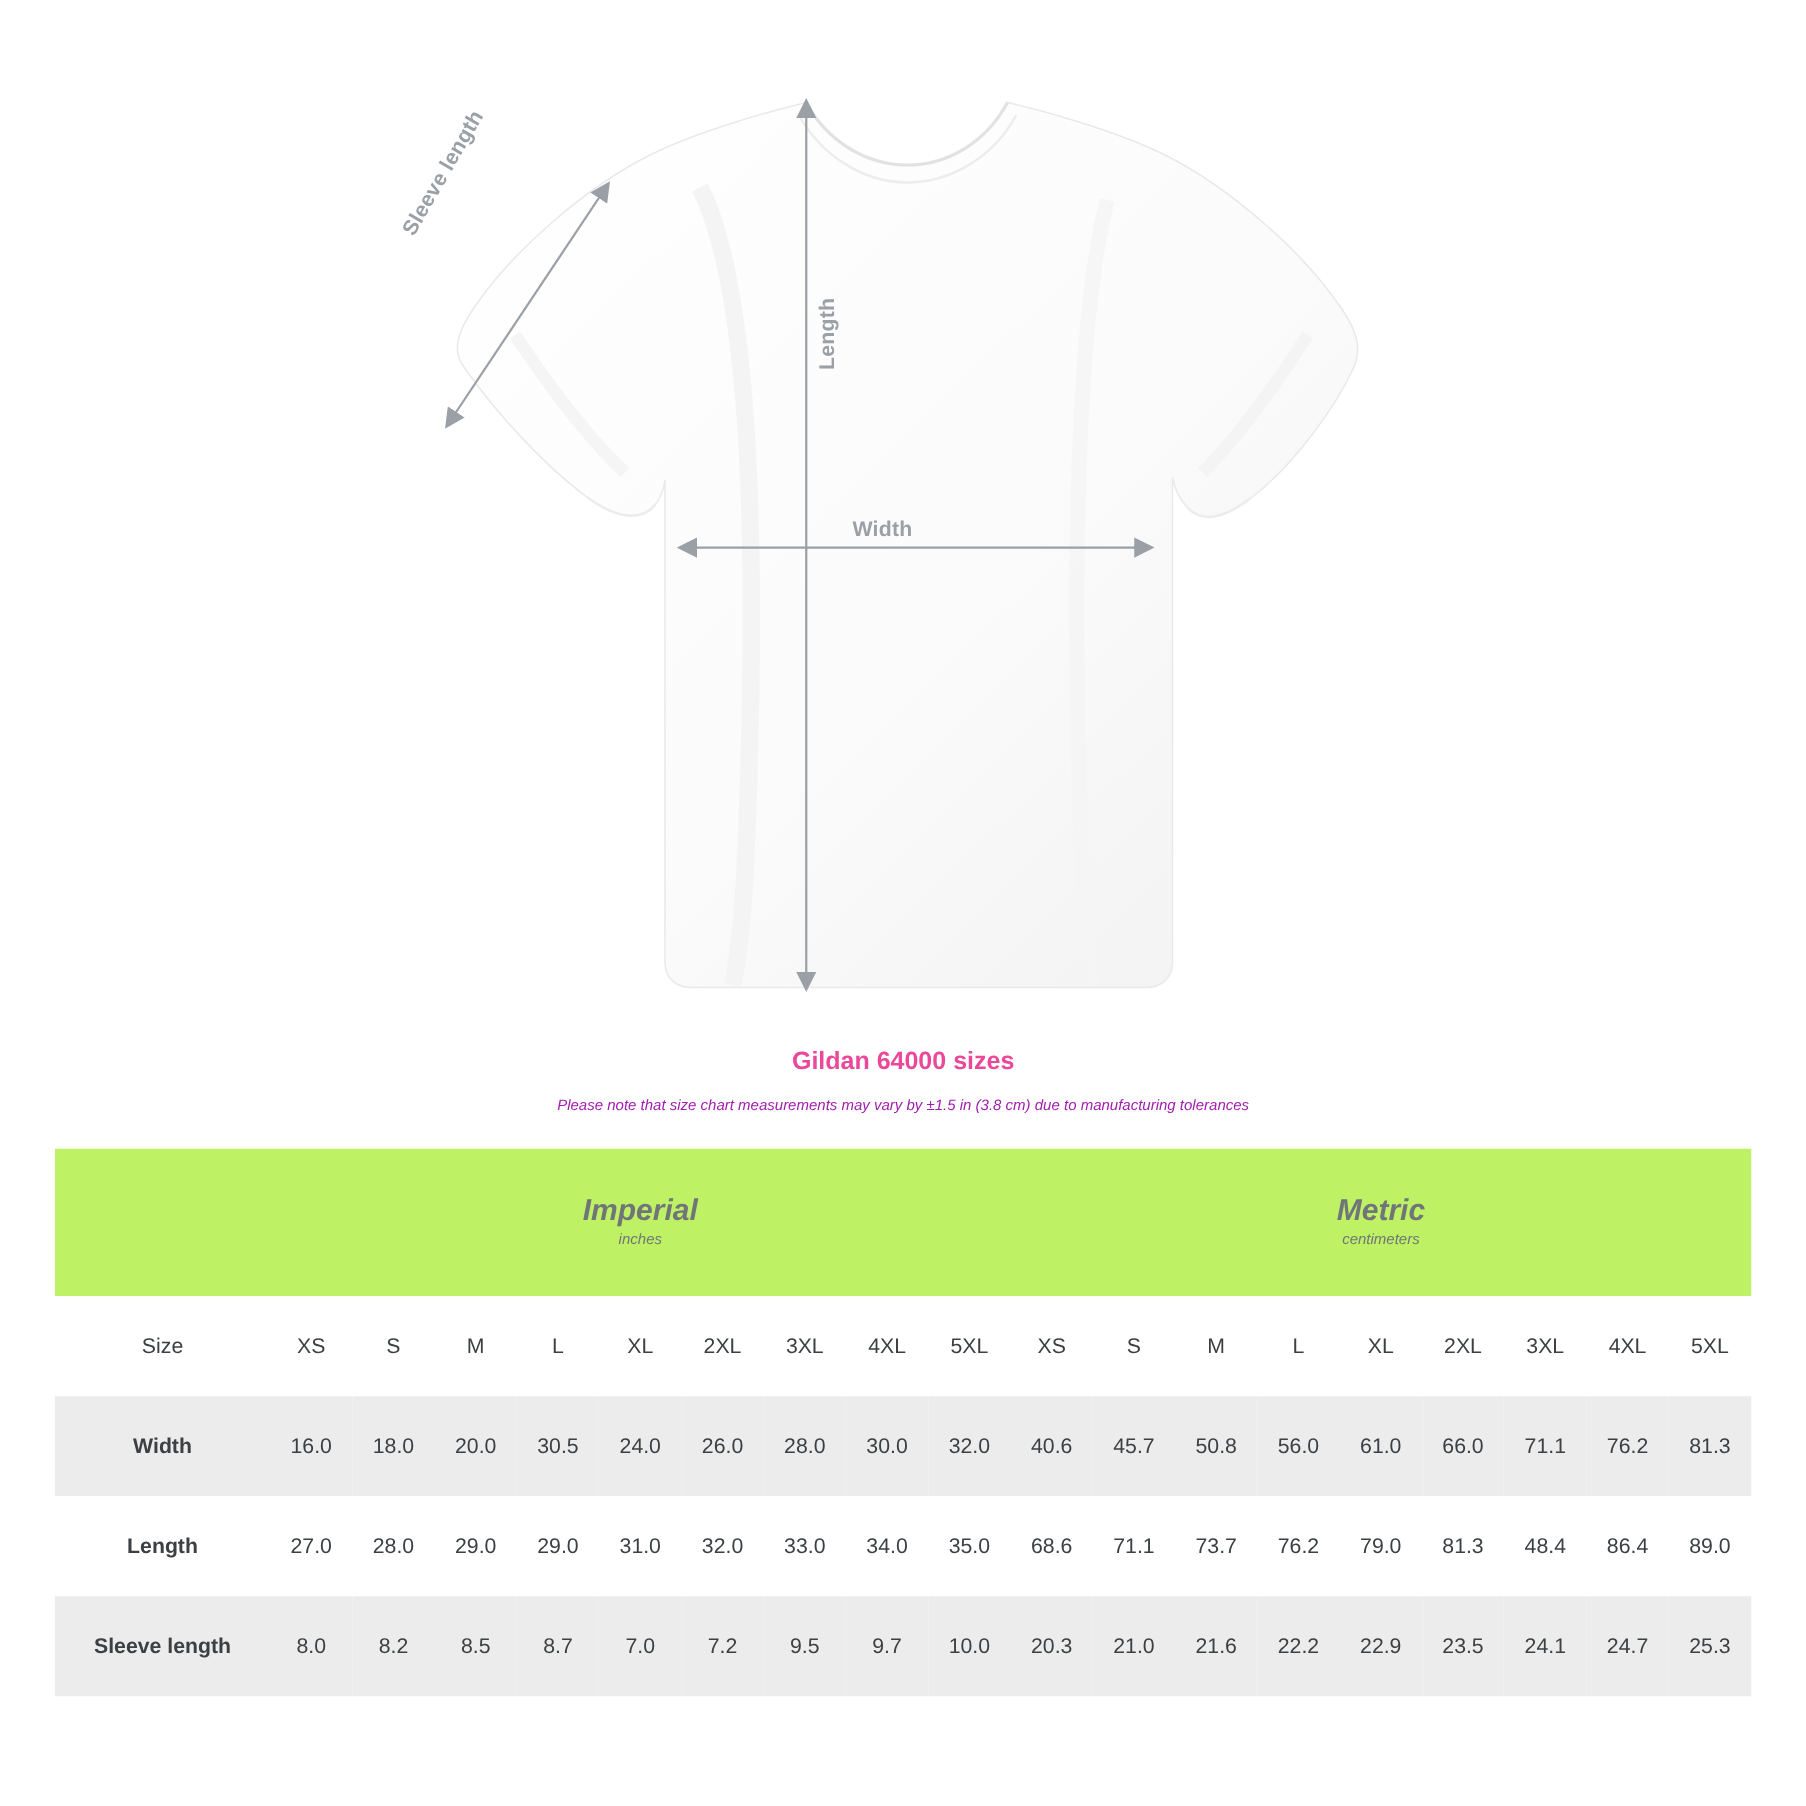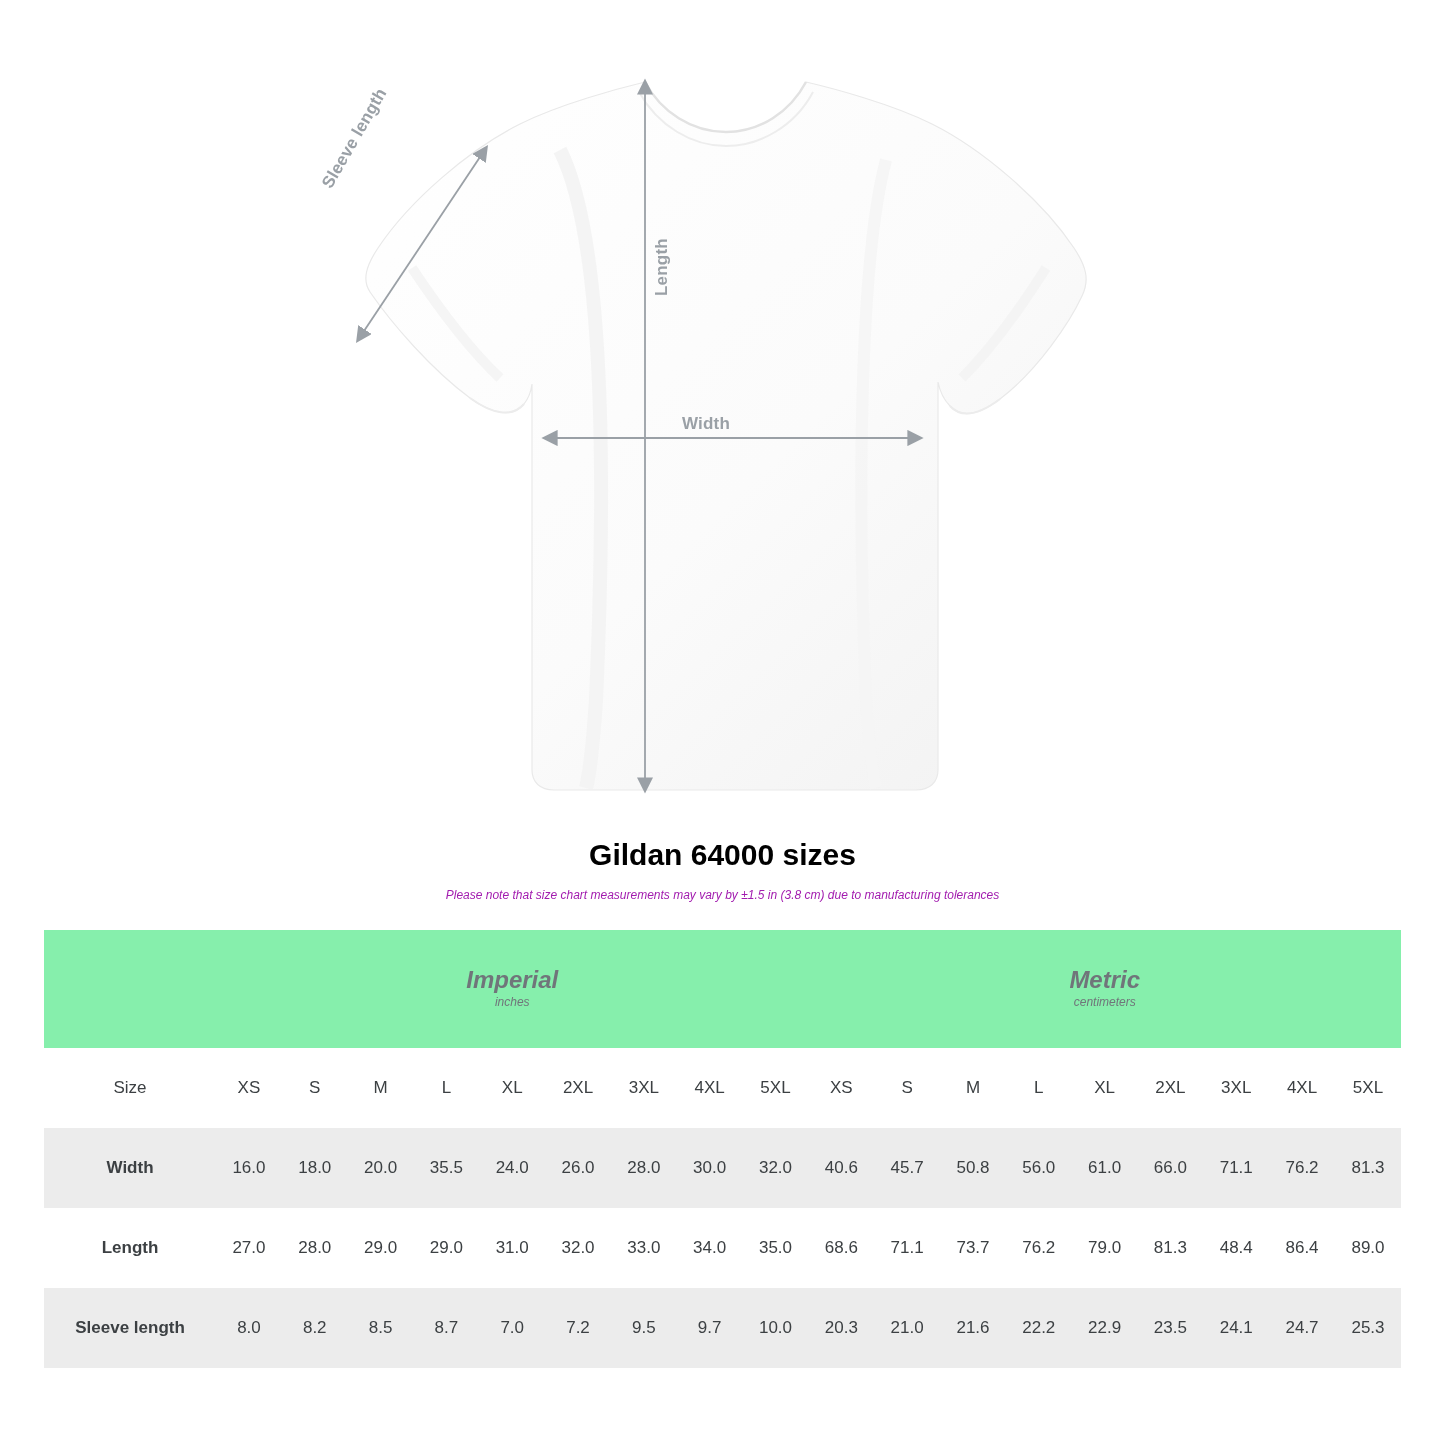--- a/index.html
+++ b/index.html
@@ -52,23 +52,23 @@
     left: 682px;
     top: 414px;
   }
 
   
   .title-block {
     text-align: center;
     margin-top: 8px;
   }
   .chart-title {
-    font-size: 30px;
+    font-size: 20px;
     font-weight: bold;
-    color: #000000;
+    color: #ec4899;
     margin: 6px;
   }
   .chart-note {
     font-size: 12px;
     font-style: italic;
     color: #a21caf;
     margin: 16px 0 0 0;
   }
 
   
@@ -87,21 +87,21 @@
     color: #3c4043;
     padding: 0;
     height: 80px;
     border: none;
   }
   .row-shade td { background: #ececec; }
   .row-plain td { background: #ffffff; }
 
   .unit-head {
     height: 118px;
-    background: #86efac;
+    background: #bef264;
   }
   .unit-title {
     font-size: 24px;
     font-weight: bold;
     font-style: italic;
     color: #70757a;
     line-height: 1.15;
   }
   .unit-sub {
     font-size: 12px;
@@ -250,21 +250,21 @@
           <td class="hdr-label">3XL</td>
           <td class="hdr-label">4XL</td>
           <td class="hdr-label">5XL</td>
         </tr>
 
         <tr class="row-shade">
           <td class="row-head">Width</td>
           <td>16.0</td>
           <td>18.0</td>
           <td>20.0</td>
-          <td>35.5</td>
+          <td>30.5</td>
           <td>24.0</td>
           <td>26.0</td>
           <td>28.0</td>
           <td>30.0</td>
           <td>32.0</td>
           <td>40.6</td>
           <td>45.7</td>
           <td>50.8</td>
           <td>56.0</td>
           <td>61.0</td>

